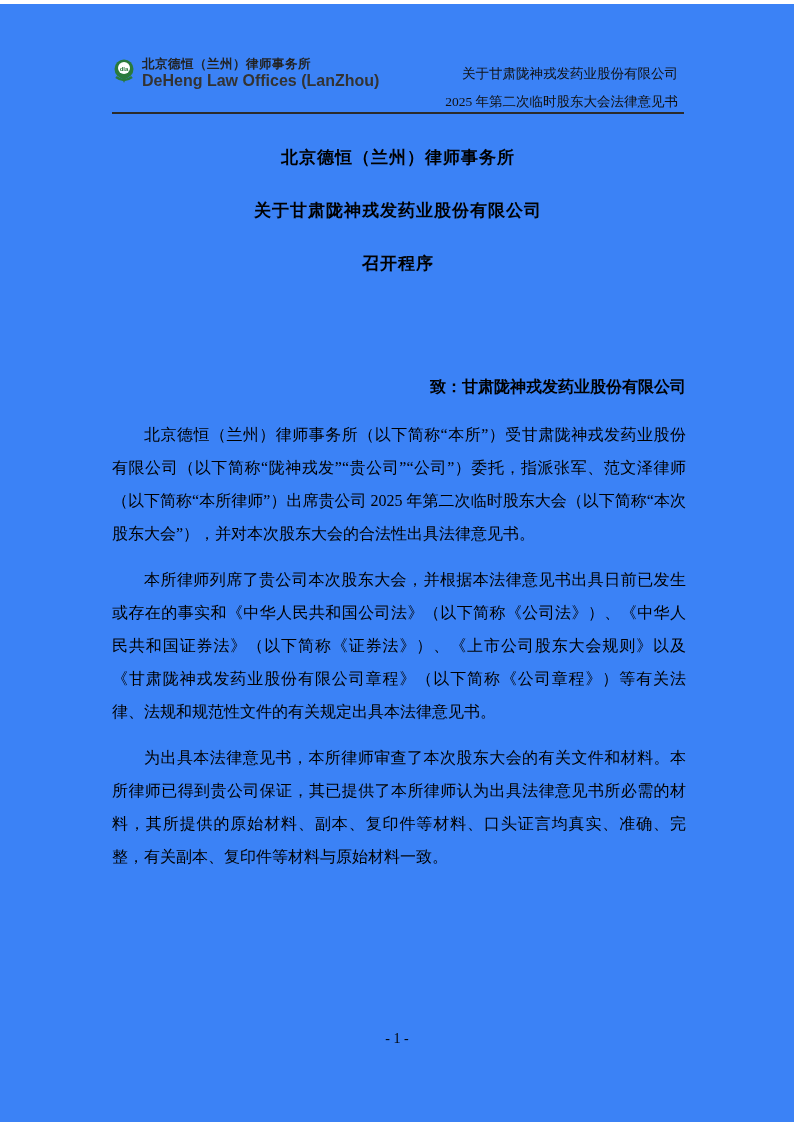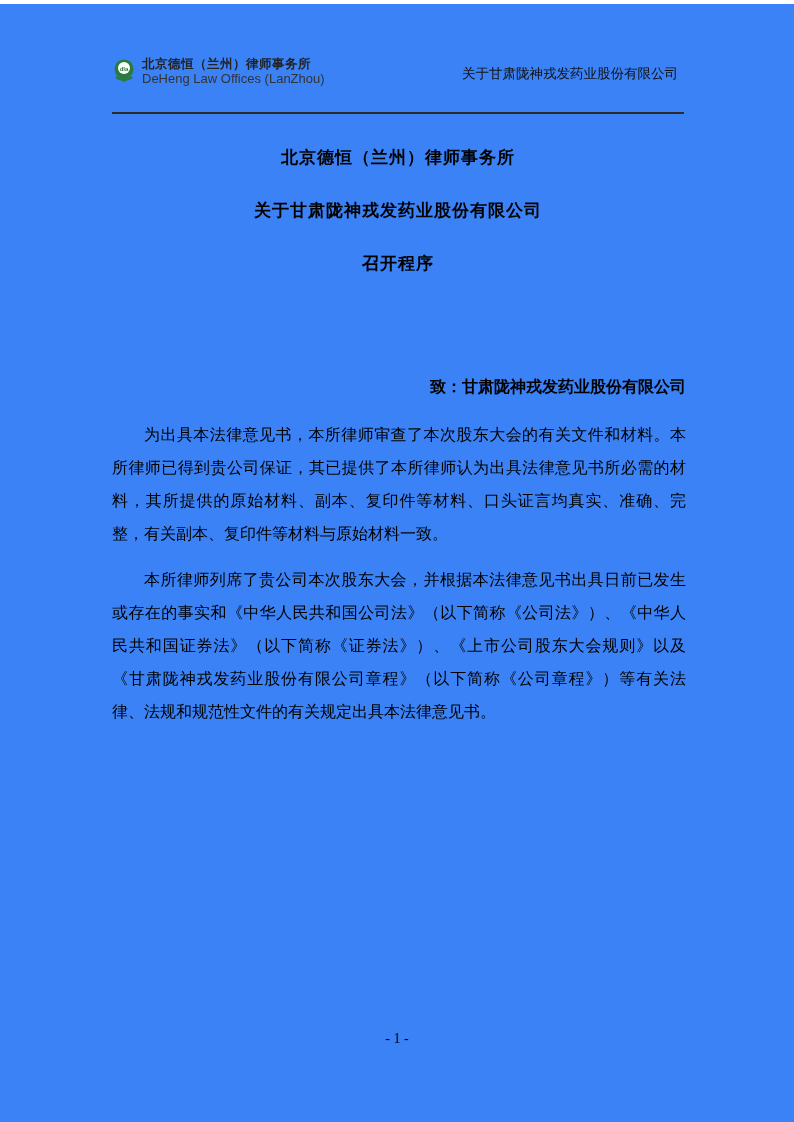--- a/index.html
+++ b/index.html
@@ -37,23 +37,24 @@
   .brand-text { line-height: 1.15; }
   .brand-cn {
     font-family: "Liberation Sans", "DejaVu Sans", sans-serif;
     font-size: 12.5px;
     font-weight: bold;
     color: #222;
     letter-spacing: 0.5px;
   }
   .brand-en {
     font-family: "Liberation Sans", "DejaVu Sans", sans-serif;
-    font-size: 13px;
+    font-size: 16px;
     color: #333;
     margin-top: 1px;
+    font-weight: bold;
   }
   .header-ref {
     position: absolute;
     right: 6px; top: 3px;
     text-align: right;
     font-size: 13.5px;
     line-height: 28px;
     color: #111;
   }
   .rule {
@@ -127,31 +128,33 @@
         <path d="M4 19 Q12 25 20 19" stroke="#2a7a3c" stroke-width="2.5" fill="none"></path>
         <path d="M10 20 L12 25 L14 20 Z" fill="#2a7a3c"></path>
       </svg>
       <div class="brand-text">
         <div class="brand-cn">北京德恒（兰州）律师事务所</div>
         <div class="brand-en">DeHeng Law Offices (LanZhou)</div>
       </div>
     </div>
     <div class="header-ref">
       <div>关于甘肃陇神戎发药业股份有限公司</div>
+      <div>2025 年第二次临时股东大会法律意见书</div>
     </div>
   </div>
   <div class="rule"></div>
 
   <div class="title-block">
     <div class="title-line">北京德恒（兰州）律师事务所</div>
     <div class="title-line">关于甘肃陇神戎发药业股份有限公司</div>
     <div class="title-line">召开程序</div>
   </div>
 
   <div class="body-block">
     <div class="salutation">致：甘肃陇神戎发药业股份有限公司</div>
+    <p class="para">北京德恒（兰州）律师事务所（以下简称“本所”）受甘肃陇神戎发药业股份有限公司（以下简称“陇神戎发”“贵公司”“公司”）委托，指派张军、范文泽律师（以下简称“本所律师”）出席贵公司 2025 年第二次临时股东大会（以下简称“本次股东大会”），并对本次股东大会的合法性出具法律意见书。</p>
+    <p class="para">本所律师列席了贵公司本次股东大会，并根据本法律意见书出具日前已发生或存在的事实和《中华人民共和国公司法》（以下简称《公司法》）、《中华人民共和国证券法》（以下简称《证券法》）、《上市公司股东大会规则》以及《甘肃陇神戎发药业股份有限公司章程》（以下简称《公司章程》）等有关法律、法规和规范性文件的有关规定出具本法律意见书。</p>
     <p class="para">为出具本法律意见书，本所律师审查了本次股东大会的有关文件和材料。本所律师已得到贵公司保证，其已提供了本所律师认为出具法律意见书所必需的材料，其所提供的原始材料、副本、复印件等材料、口头证言均真实、准确、完整，有关副本、复印件等材料与原始材料一致。</p>
-    <p class="para">本所律师列席了贵公司本次股东大会，并根据本法律意见书出具日前已发生或存在的事实和《中华人民共和国公司法》（以下简称《公司法》）、《中华人民共和国证券法》（以下简称《证券法》）、《上市公司股东大会规则》以及《甘肃陇神戎发药业股份有限公司章程》（以下简称《公司章程》）等有关法律、法规和规范性文件的有关规定出具本法律意见书。</p>
   </div>
 
   <div class="footer">- 1 -</div>
 
 </div>
 
 </body></html>

